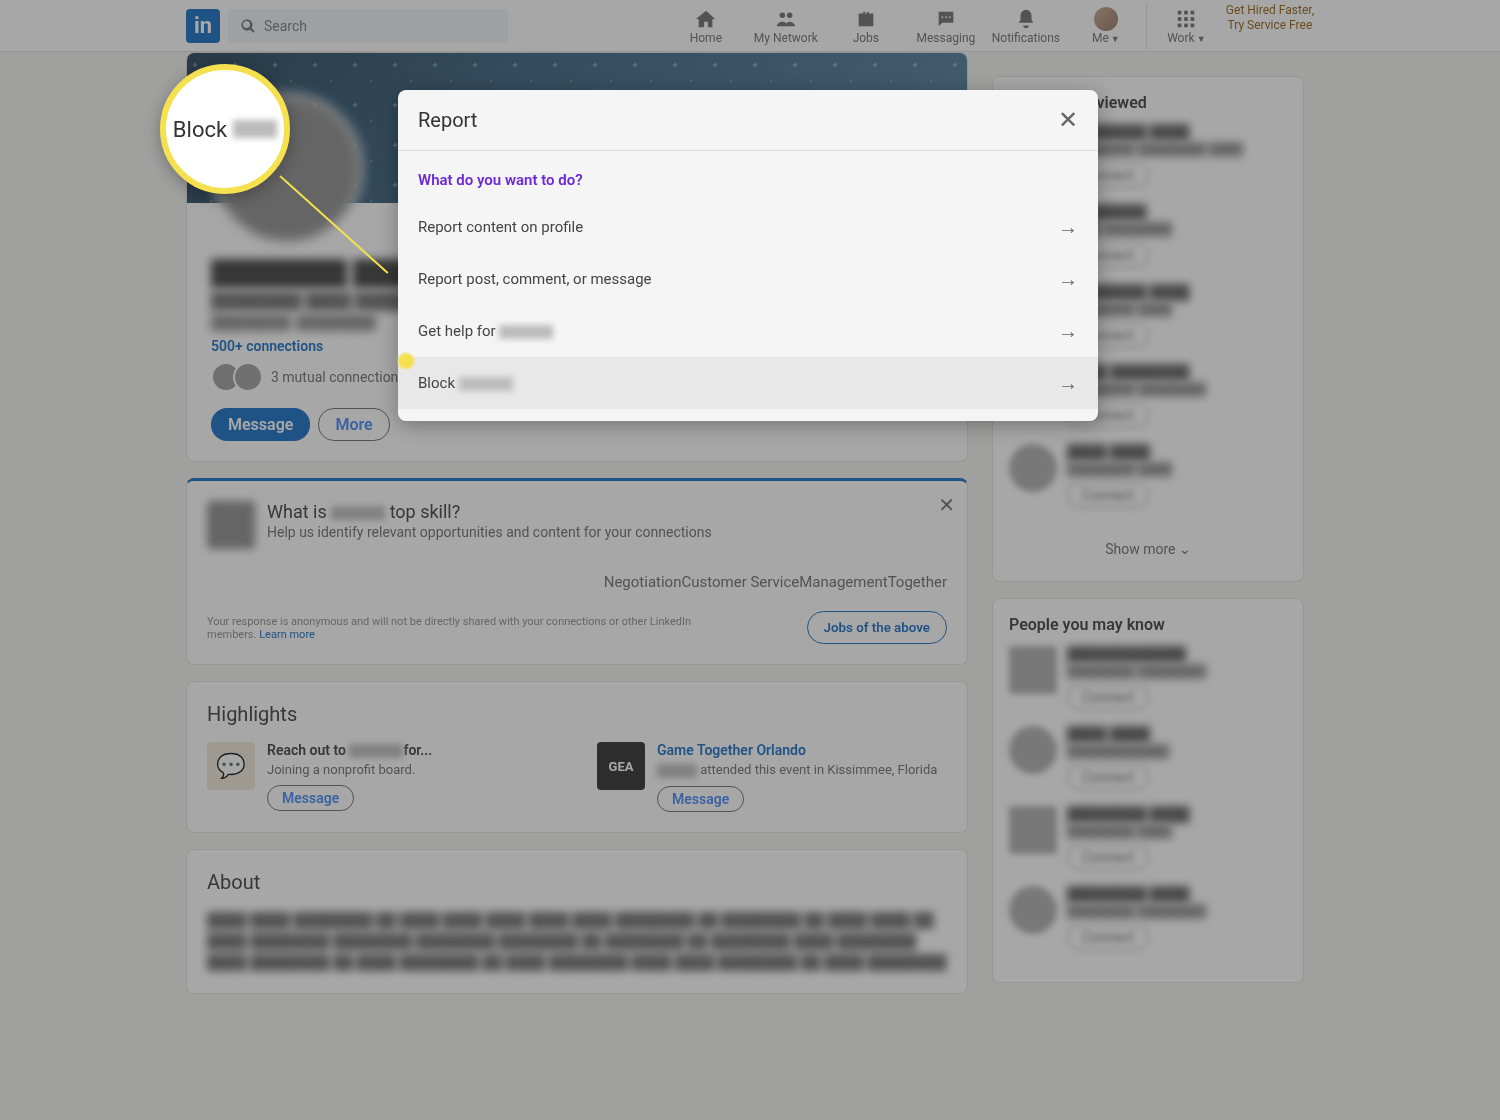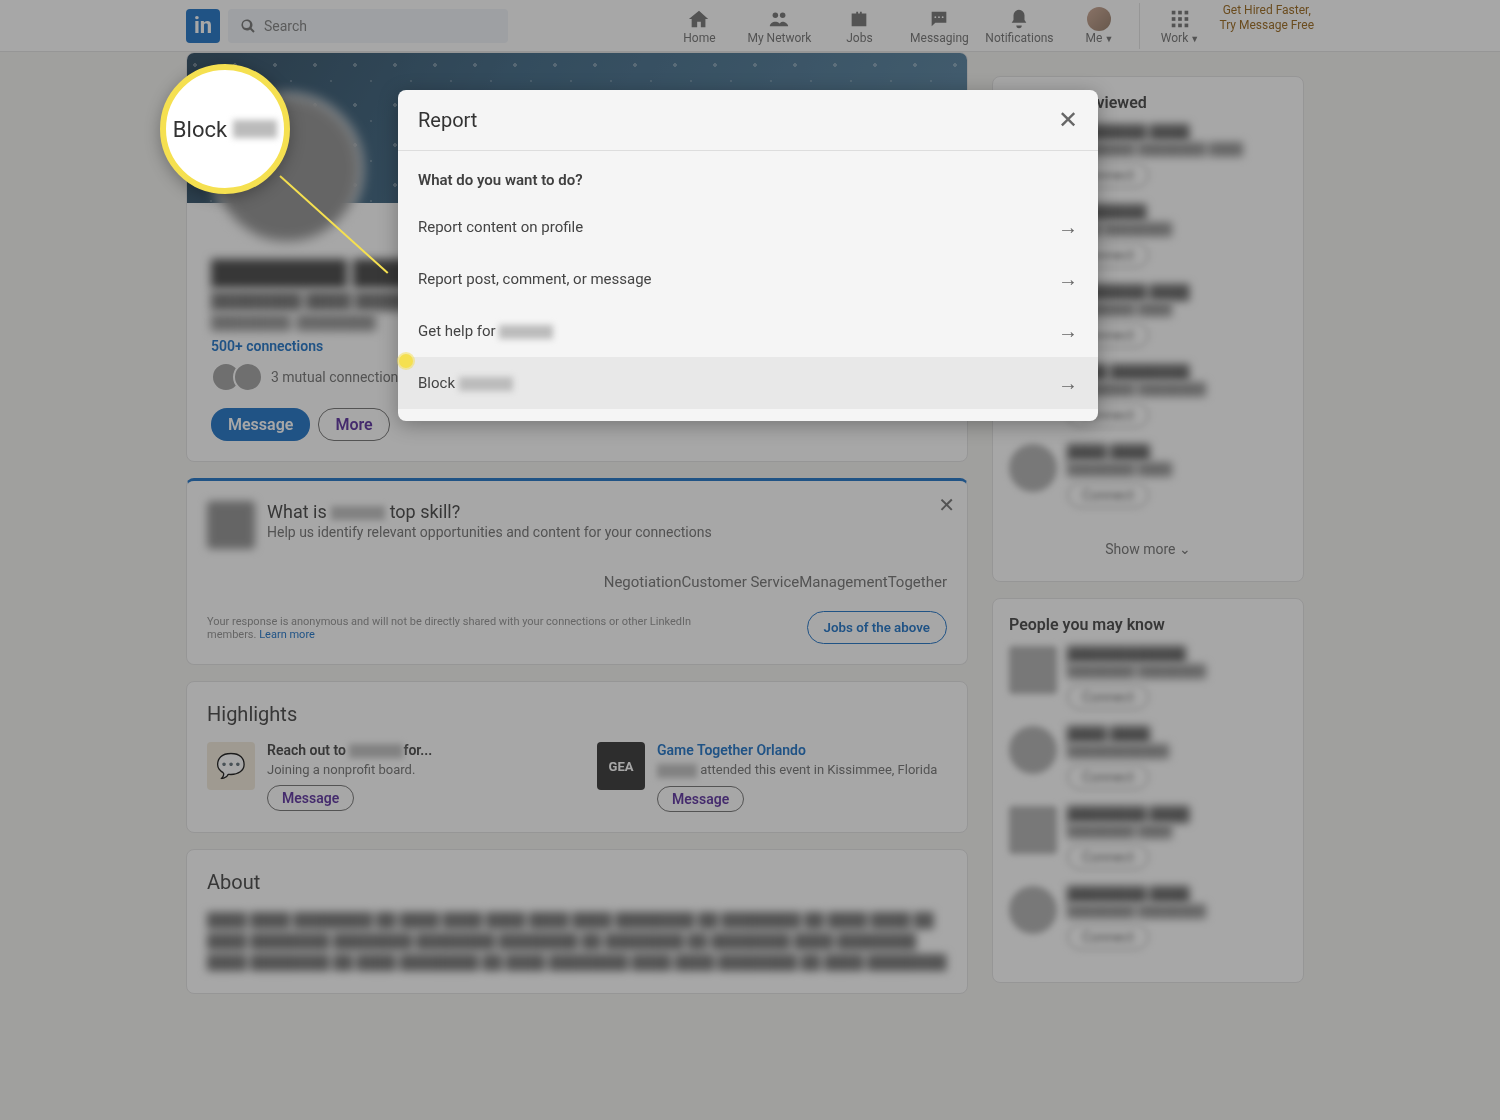--- a/index.html
+++ b/index.html
@@ -37,21 +37,21 @@
 .headline { font-size: 16px; color: #666; margin-top: 4px; filter: blur(5px); }
 .location { font-size: 14px; color: #888; margin-top: 4px; filter: blur(5px); }
 .connections { font-size: 14px; color: #0a66c2; font-weight: 600; margin-top: 8px; }
 .mutuals { display: flex; align-items: center; margin-top: 8px; font-size: 14px; color: #666; }
 .mutuals-avatars { display: flex; margin-right: 8px; }
 .mutuals-avatars span { width: 30px; height: 30px; border-radius: 50%; background: #999; border: 2px solid #fff; margin-left: -8px; }
 .mutuals-avatars span:first-child { margin-left: 0; }
 .profile-actions { display: flex; gap: 8px; margin-top: 16px; }
 .btn { padding: 6px 16px; border-radius: 16px; font-size: 16px; font-weight: 600; cursor: pointer; border: 1px solid transparent; }
 .btn-primary { background: #0a66c2; color: #fff; }
-.btn-secondary { background: #fff; color: #4c1d95; border-color: #666; }
+.btn-secondary { background: #fff; color: #3b82f6; border-color: #666; }
 
 
 .skill-card { border-top: 3px solid #0a66c2; padding: 20px; position: relative; }
 .skill-header { display: flex; gap: 12px; }
 .skill-avatar { width: 48px; height: 48px; background: #888; filter: blur(4px); border-radius: 4px; }
 .skill-title { font-size: 18px; color: #333; }
 .skill-sub { font-size: 14px; color: #666; margin-top: 2px; }
 .close-x { position: absolute; top: 12px; right: 12px; font-size: 20px; color: #666; cursor: pointer; }
 .skills-row { display: flex; justify-content: flex-end; margin-top: 24px; }
 .skill-opt { font-size: 15px; color: #666; cursor: pointer; }
@@ -84,21 +84,21 @@
 .side-headline { font-size: 12px; color: #888; filter: blur(4px); margin: 2px 0 6px; }
 .btn-connect { padding: 4px 14px; font-size: 14px; border: 1px solid #888; border-radius: 14px; background: #fff; color: #666; filter: blur(3px); }
 .show-more { text-align: center; font-size: 14px; color: #666; padding: 8px; cursor: pointer; margin-top: 25px; }
 
 
 .modal { position: absolute; top: 90px; left: 398px; width: 700px; background: #f5f5f5; border-radius: 8px; box-shadow: 0 4px 20px rgba(0,0,0,0.3); z-index: 100; }
 .modal-header { display: flex; justify-content: space-between; align-items: center; padding: 16px 20px; border-bottom: 1px solid #ddd; }
 .modal-title { font-size: 20px; color: #333; }
 .modal-close { font-size: 24px; color: #666; cursor: pointer; background: none; border: none; }
 .modal-body { padding: 12px 0; }
-.modal-q { font-size: 15px; font-weight: 600; color: #404040; padding: 8px 20px 12px; }
+.modal-q { font-size: 15px; font-weight: 600; color: #6d28d9; padding: 8px 20px 12px; }
 .modal-opt { display: flex; justify-content: space-between; align-items: center; padding: 14px 20px; font-size: 15px; color: #444; cursor: pointer; }
 .modal-opt:hover, .modal-opt.hl { background: #e8e8e8; }
 .modal-opt .arrow { font-size: 20px; color: #666; }
 .redact { display: inline-block; width: 54px; height: 14px; background: #bbb; filter: blur(3px); vertical-align: middle; }
 
 
 .callout { position: absolute; top: 64px; left: 160px; width: 130px; height: 130px; border-radius: 50%; background: #fff; border: 6px solid #f5e050; z-index: 110; display: flex; align-items: center; justify-content: center; box-shadow: 0 4px 16px rgba(0,0,0,0.3); }
 .callout-text { font-size: 22px; color: #333; display: flex; align-items: center; gap: 6px; }
 .callout-redact { display: inline-block; width: 44px; height: 18px; background: #bbb; filter: blur(3px); }
 .callout-line { position: absolute; top: 175px; left: 280px; width: 145px; height: 2px; background: #f5e050; z-index: 105; transform: rotate(42deg); transform-origin: left center; }
@@ -181,21 +181,21 @@
               <rect x="17" y="10" width="4" height="4"></rect>
               <rect x="3" y="17" width="4" height="4"></rect>
               <rect x="10" y="17" width="4" height="4"></rect>
               <rect x="17" y="17" width="4" height="4"></rect>
             </svg>
           </span>
         <span><span>Work</span><span class="caret">▼</span></span>
       </div>
       <div class="premium">
         <div>Get Hired Faster,</div>
-        <div>Try Message Free</div>
+        <div>Try Service Free</div>
       </div>
     </div>
   </div>
 </div>
 
 <div class="container">
   <div class="main-col">
 
     <div class="card profile-card">
       <div class="banner"></div>

